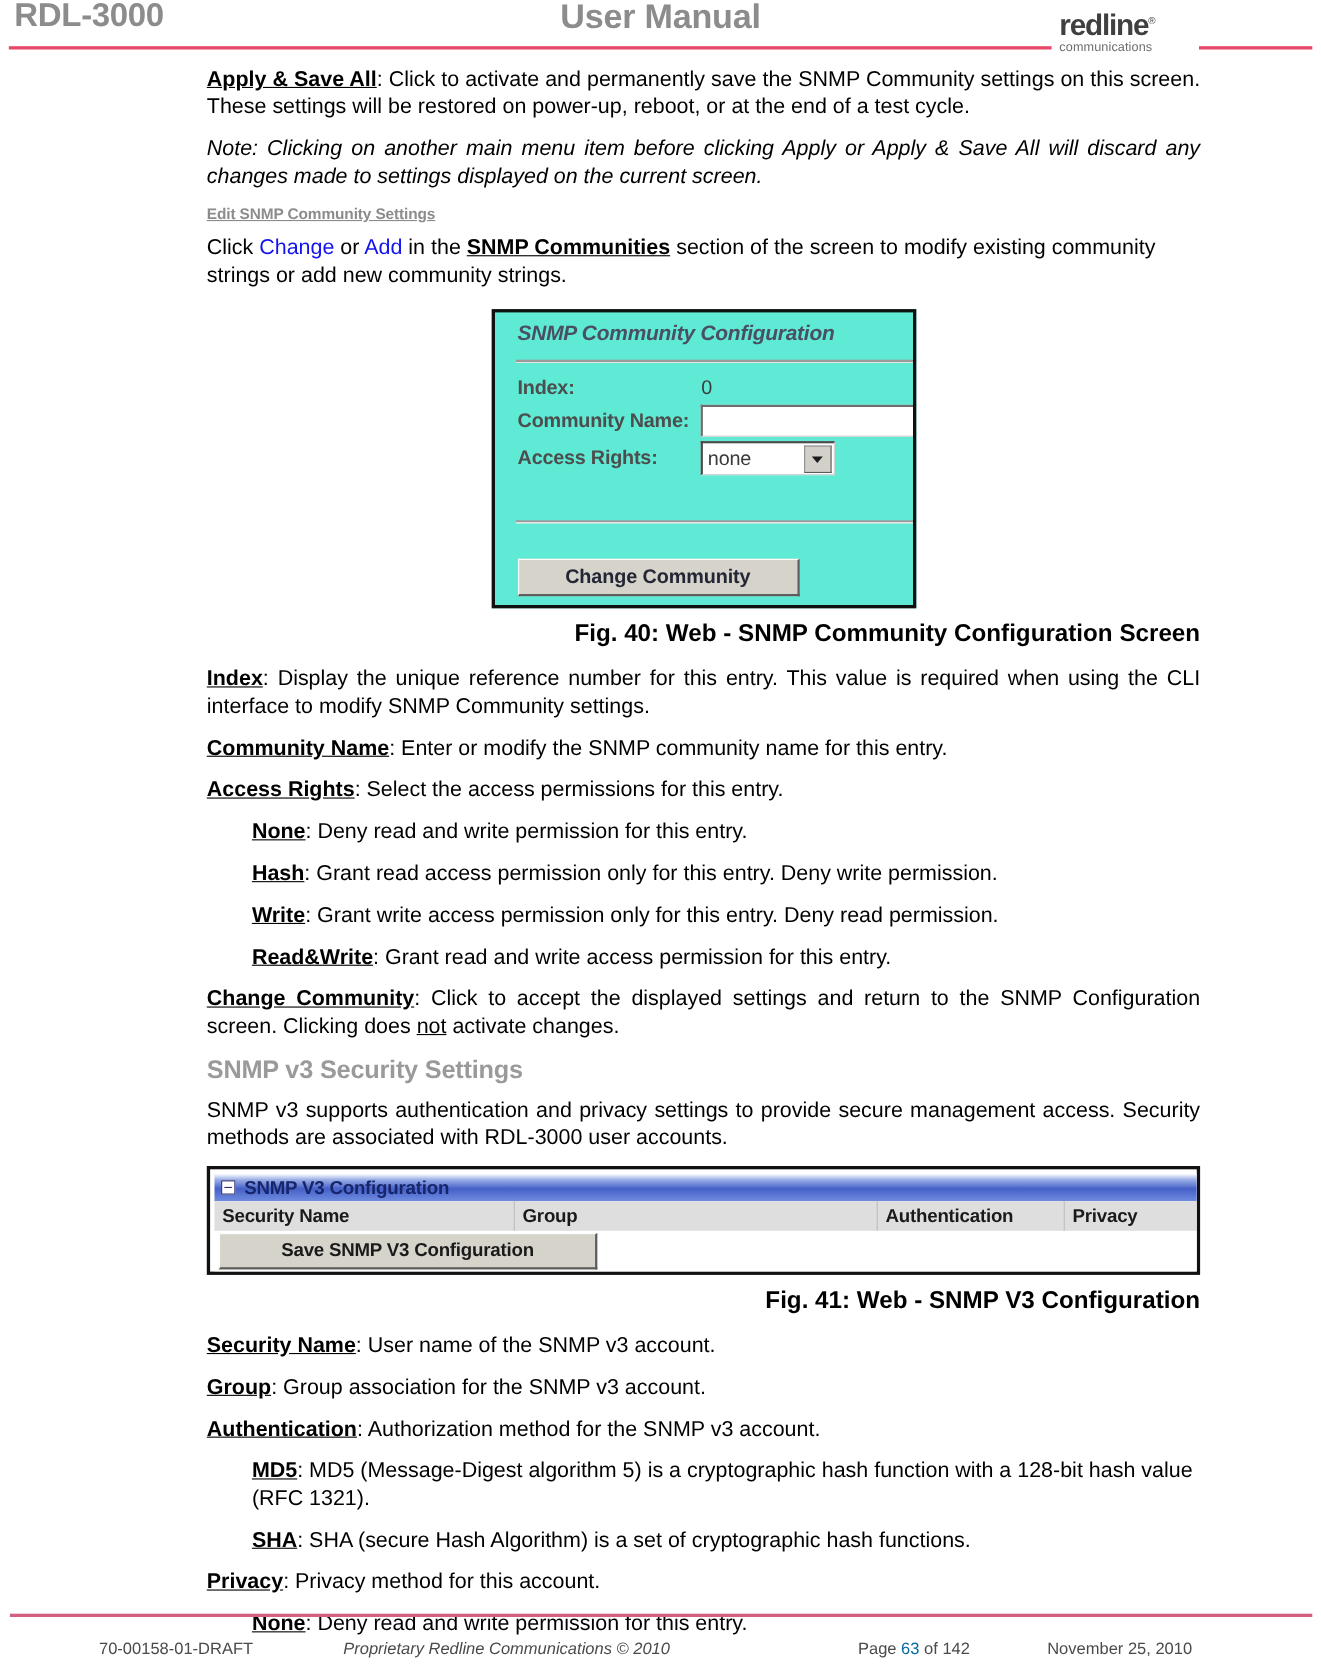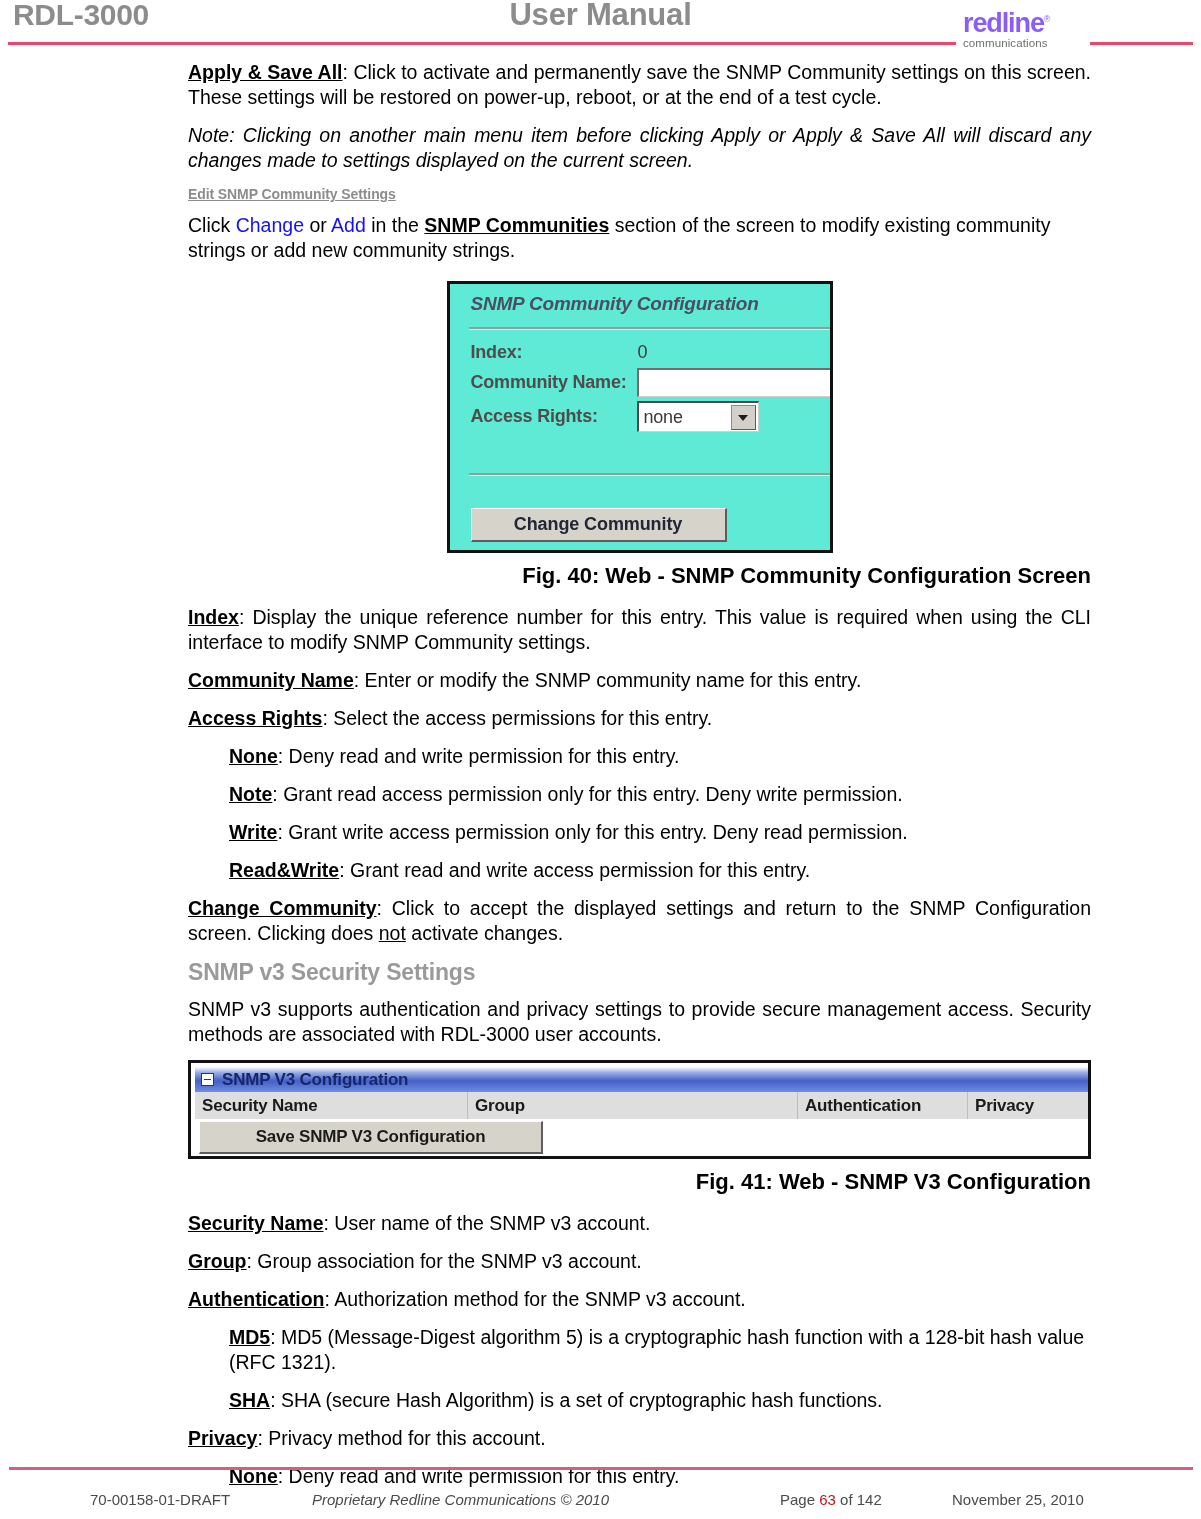--- a/index.html
+++ b/index.html
@@ -56,21 +56,21 @@
   }
   .logo {
     position: absolute;
     left: 963px; top: 6px;
     width: 125px;
     text-align: left;
   }
   .logo-word {
     font-size: 27px;
     font-weight: bold;
-    color: #8b5cf6;
+    color: #404040;
     letter-spacing: -1.1px;
     line-height: 26px;
     display: block;
     position: relative;
   }
   .logo-reg {
     font-size: 9px;
     vertical-align: super;
     font-weight: normal;
   }
@@ -359,21 +359,21 @@
   .ftr-row {
     position: absolute;
     left: 0; top: 34px;
     width: 1201px;
     font-size: 15px;
     color: #4a4a4a;
   }
   .ftr-doc   { position: absolute; left: 90px;  }
   .ftr-prop  { position: absolute; left: 312px; font-style: italic; }
   .ftr-page  { position: absolute; left: 780px; }
-  .ftr-page .pagenum { color: #b91c1c; }
+  .ftr-page .pagenum { color: #0369a1; }
   .ftr-date  { position: absolute; left: 952px; }
 </style>
 </head>
 <body>
 
 <div class="page-header">
   <div class="hdr-model">RDL-3000</div>
   <div class="hdr-title">User Manual</div>
   <div class="hdr-rule-left"></div>
   <div class="hdr-rule-right"></div>
@@ -438,21 +438,21 @@
 
   <p class="body nojust">
     <span class="b">Access Rights</span><span>: Select the access permissions for this entry.</span>
   </p>
 
   <p class="indent">
     <span class="b">None</span><span>: Deny read and write permission for this entry.</span>
   </p>
 
   <p class="indent">
-    <span class="b">Note</span><span>: Grant read access permission only for this entry. Deny write permission.</span>
+    <span class="b">Hash</span><span>: Grant read access permission only for this entry. Deny write permission.</span>
   </p>
 
   <p class="indent">
     <span class="b">Write</span><span>: Grant write access permission only for this entry. Deny read permission.</span>
   </p>
 
   <p class="indent">
     <span class="b">Read&amp;Write</span><span>: Grant read and write access permission for this entry.</span>
   </p>
 

